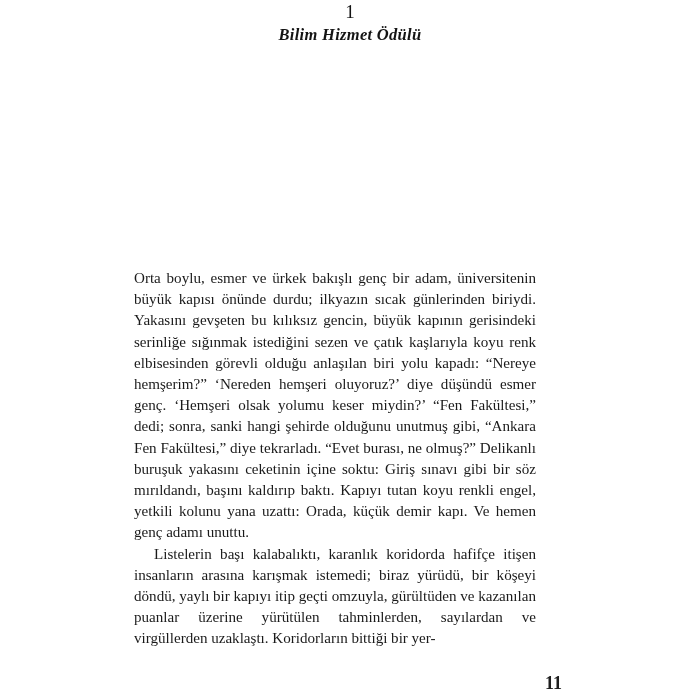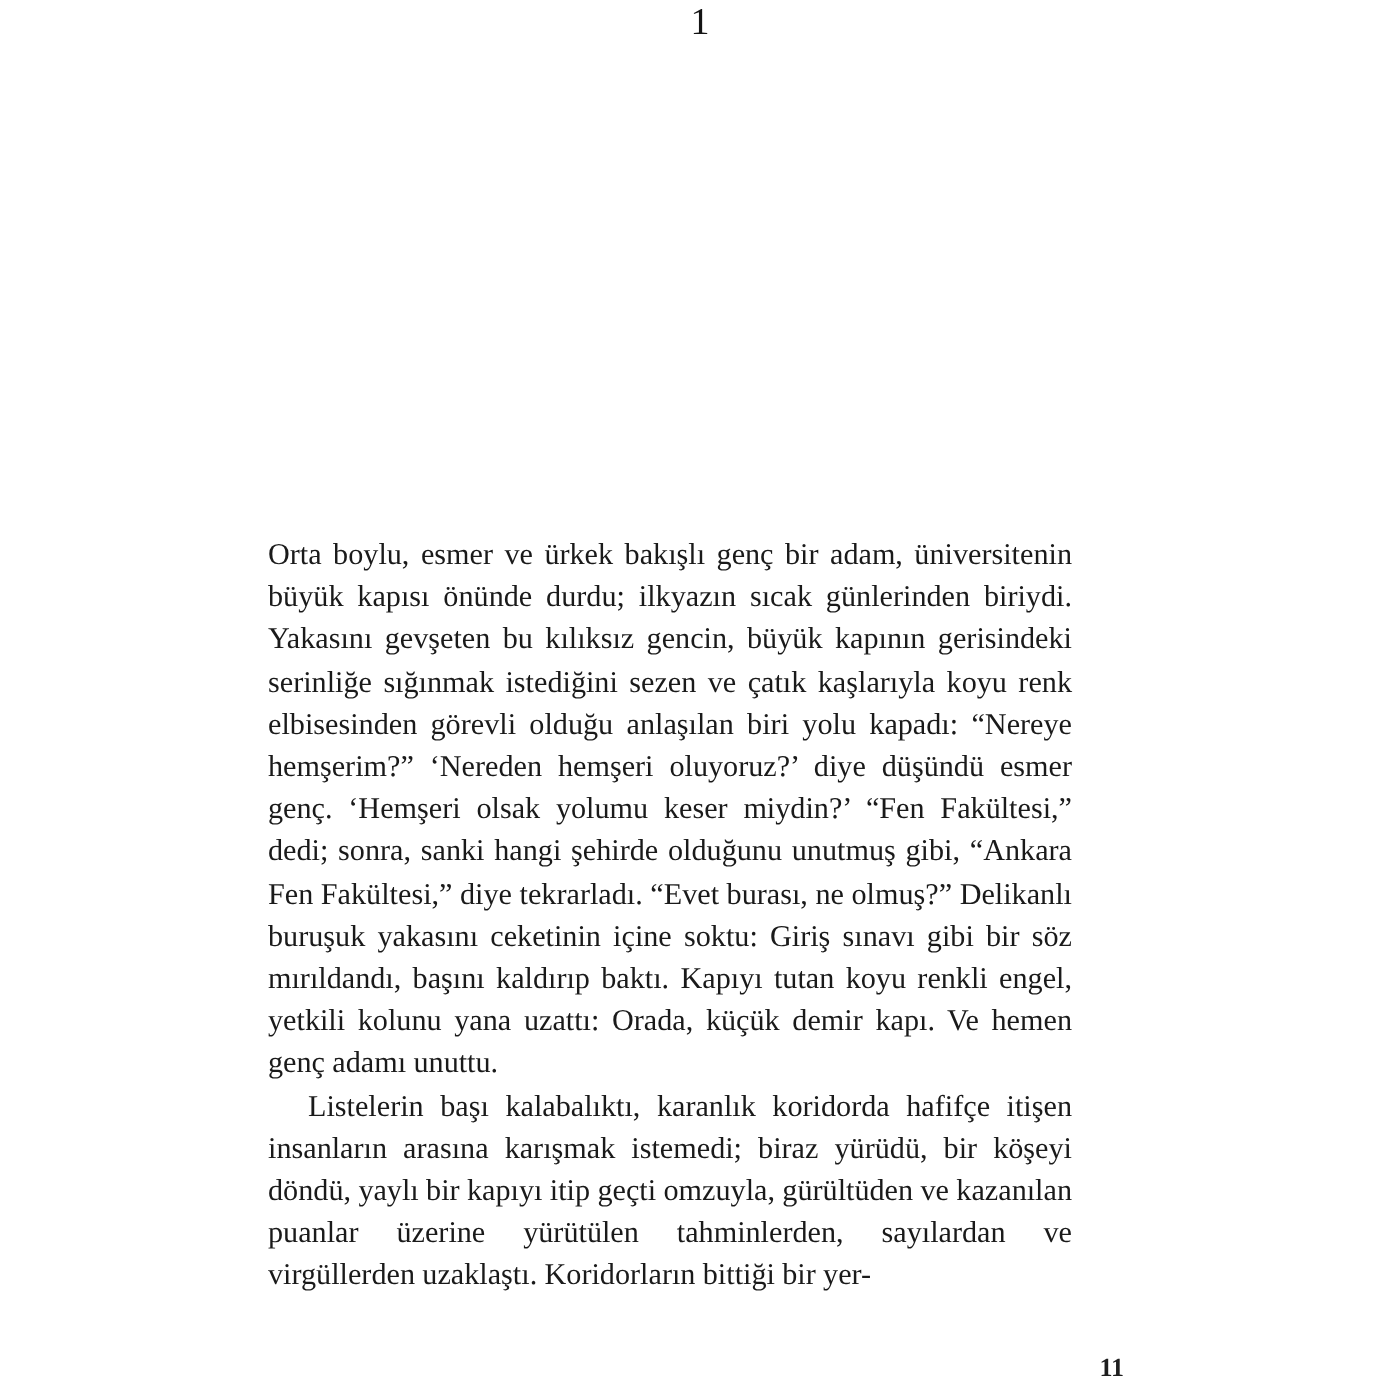--- a/index.html
+++ b/index.html
@@ -70,33 +70,34 @@
   .body-par.indented {
     text-indent: 20px;
   }
 
   
   .folio {
     position: absolute;
     right: 138px;
     bottom: 9px;
     font-family: "Liberation Serif", "DejaVu Serif", serif;
-    font-size: 13px;
+    font-size: 18px;
     line-height: 15px;
     font-weight: 700;
     color: #1e1e1e;
   }
 </style>
 </head>
 <body>
 
 <div class="page">
 
   <div class="chapter-head">
     <div class="chapter-number">1</div>
+    <div class="chapter-title">Bilim Hizmet Ödülü</div>
   </div>
 
   <div class="text-block">
     <p class="body-par">Orta boylu, esmer ve ürkek bakışlı genç bir adam, üniversitenin büyük kapısı önünde durdu; ilkyazın sıcak günlerinden biriydi. Yakasını gevşeten bu kılıksız gencin, büyük kapının gerisindeki serinliğe sığınmak istediğini sezen ve çatık kaşlarıyla koyu renk elbisesinden görevli olduğu anlaşılan biri yolu kapadı: “Nereye hemşerim?” ‘Nereden hemşeri oluyoruz?’ diye düşündü esmer genç. ‘Hemşeri olsak yolumu keser miydin?’ “Fen Fakültesi,” dedi; sonra, sanki hangi şehirde olduğunu unutmuş gibi, “Ankara Fen Fakültesi,” diye tekrarladı. “Evet burası, ne olmuş?” Delikanlı buruşuk yakasını ceketinin içine soktu: Giriş sınavı gibi bir söz mırıldandı, başını kaldırıp baktı. Kapıyı tutan koyu renkli engel, yetkili kolunu yana uzattı: Orada, küçük demir kapı. Ve hemen genç adamı unuttu.</p>
     <p class="body-par indented">Listelerin başı kalabalıktı, karanlık koridorda hafifçe itişen insanların arasına karışmak istemedi; biraz yürüdü, bir köşeyi döndü, yaylı bir kapıyı itip geçti omzuyla, gürültüden ve kazanılan puanlar üzerine yürütülen tahminlerden, sayılardan ve virgüllerden uzaklaştı. Koridorların bittiği bir yer-</p>
   </div>
 
   <div class="folio">11</div>
 
 </div>

